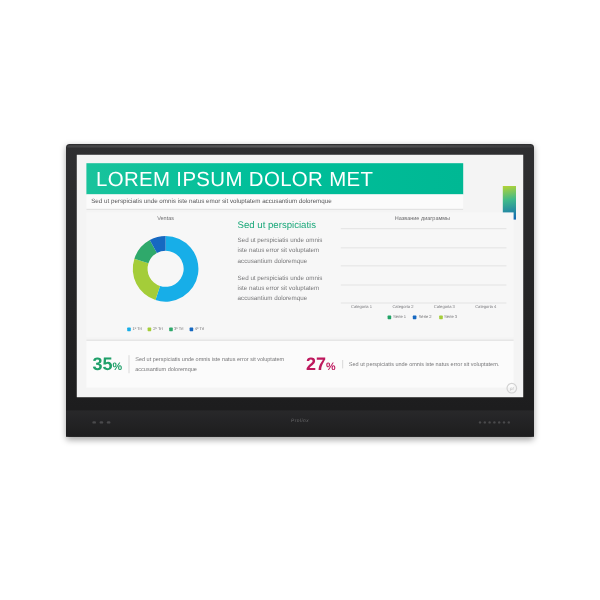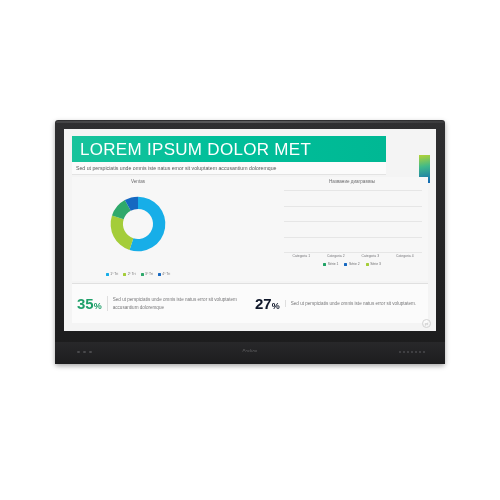--- a/index.html
+++ b/index.html
@@ -290,20 +290,25 @@
                   <span class="lg-swatch" style="background:#2fa96b"></span>
                   <span class="lg-text">3º Tri</span>
                 </div>
                 <div class="lg-item">
                   <span class="lg-swatch" style="background:#1668c1"></span>
                   <span class="lg-text">4º Tri</span>
                 </div>
               </div>
           </div>
 
+          <div class="text-col">
+            <div class="tc-head">Sed ut perspiciatis</div>
+            <div class="tc-para">Sed ut perspiciatis unde omnis iste natus error sit voluptatem accusantium doloremque</div>
+            <div class="tc-para">Sed ut perspiciatis unde omnis iste natus error sit voluptatem accusantium doloremque</div>
+          </div>
 
           <div class="bar-col">
             <div class="bar-title">Название диаграммы</div>
             <div class="plot" id="bar-plot">
                 <div class="gridline" style="top: 100%;"></div>
                 <div class="gridline" style="top: 75%;"></div>
                 <div class="gridline" style="top: 50%;"></div>
                 <div class="gridline" style="top: 25%;"></div>
                 <div class="gridline" style="top: 0%;"></div>
               <div class="groups" id="bar-groups">
@@ -351,21 +356,21 @@
               </div>
           </div>
         </div>
 
         <div class="stats" id="stats-strip">
             <div class="stat">
               <div class="stat-num" style="color:#20a06a"><span>35</span><span class="pct">%</span></div>
               <div class="stat-txt">Sed ut perspiciatis unde omnis iste natus error sit voluptatem accusantium doloremque</div>
             </div>
             <div class="stat">
-              <div class="stat-num" style="color:#0f172a"><span>27</span><span class="pct">%</span></div>
+              <div class="stat-num" style="color:#be185d"><span>27</span><span class="pct">%</span></div>
               <div class="stat-txt">Sed ut perspiciatis unde omnis iste natus error sit voluptatem.</div>
             </div>
           </div>
         <div class="slide-badge">pt</div>
       </div>
     </div>
 
     <div class="tv-chin">
       <div class="chin-dots-left" id="chin-dots-left">
           <span class="chin-dot"></span>

